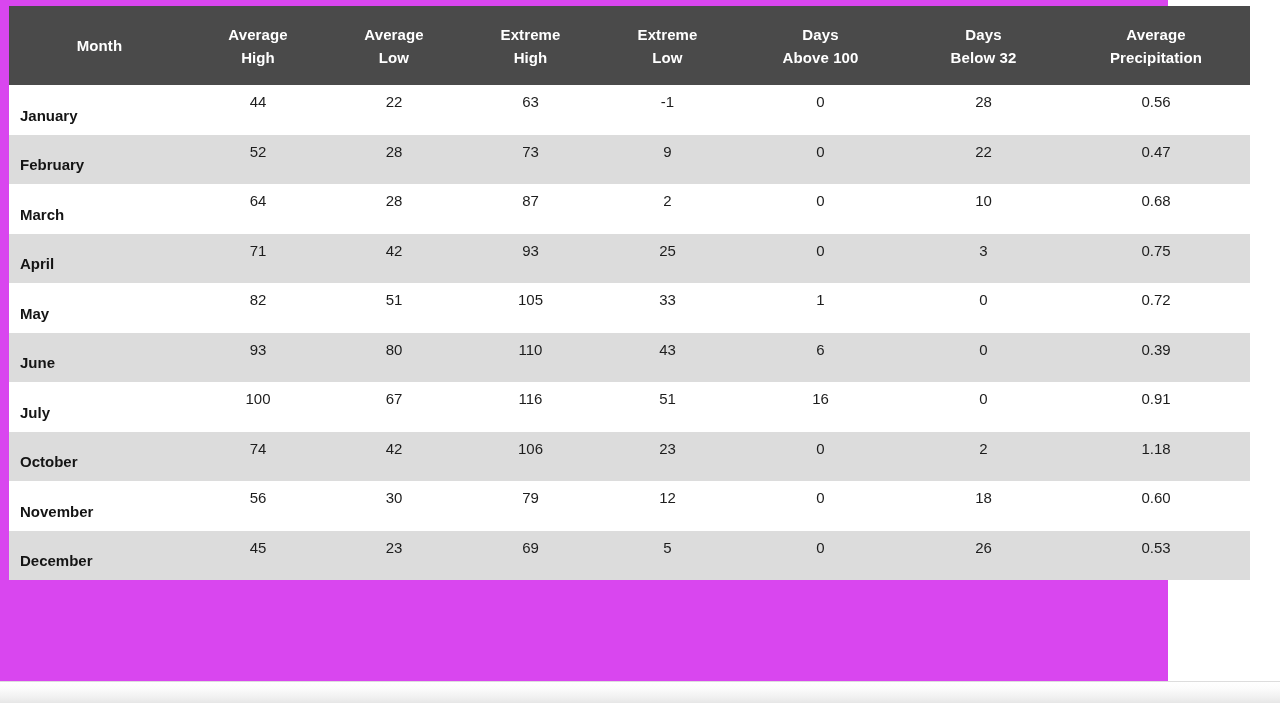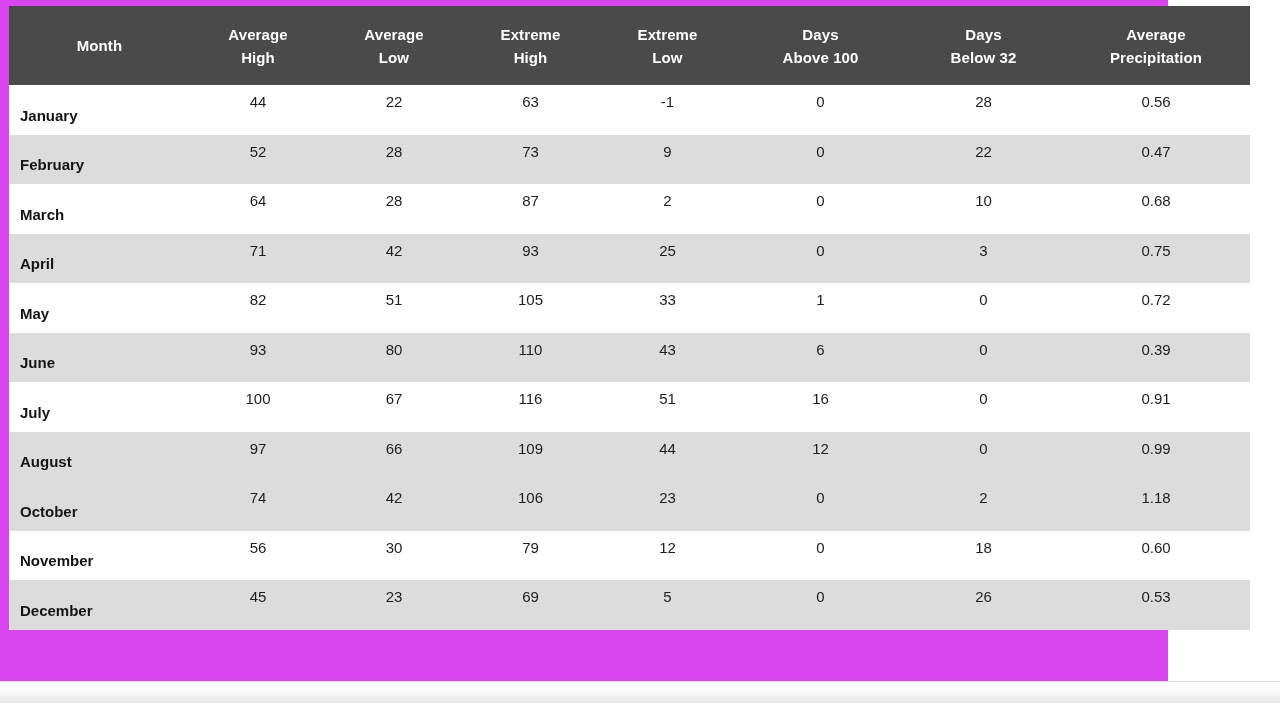--- a/index.html
+++ b/index.html
@@ -217,30 +217,20 @@
         <td class="month-cell">July</td>
         <td>100</td>
         <td>67</td>
         <td>116</td>
         <td>51</td>
         <td>16</td>
         <td>0</td>
         <td>0.91</td>
       </tr>
       <tr class="row-even">
-        <td class="month-cell">August</td>
-        <td>97</td>
-        <td>66</td>
-        <td>109</td>
-        <td>44</td>
-        <td>12</td>
-        <td>0</td>
-        <td>0.99</td>
-      </tr>
-      <tr class="row-even">
         <td class="month-cell">October</td>
         <td>74</td>
         <td>42</td>
         <td>106</td>
         <td>23</td>
         <td>0</td>
         <td>2</td>
         <td>1.18</td>
       </tr>
       <tr class="row-odd">

